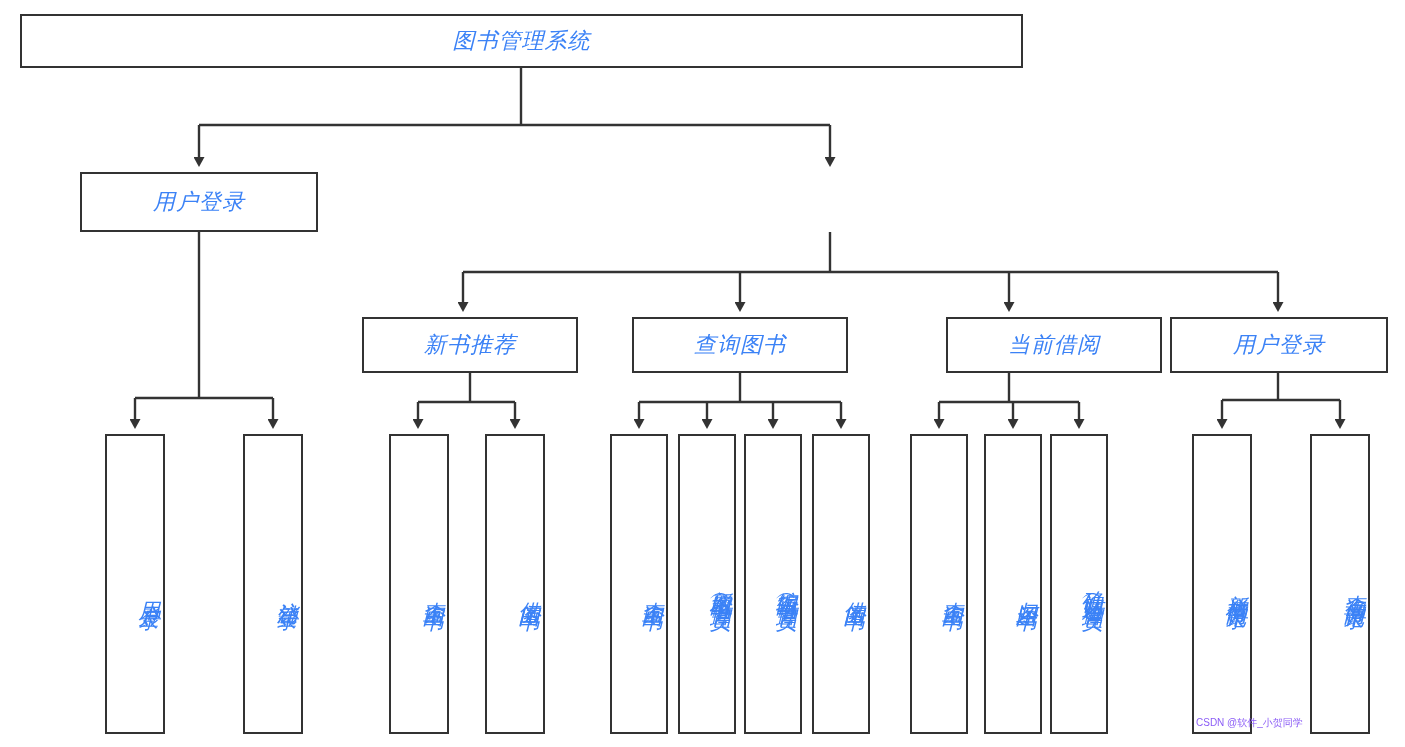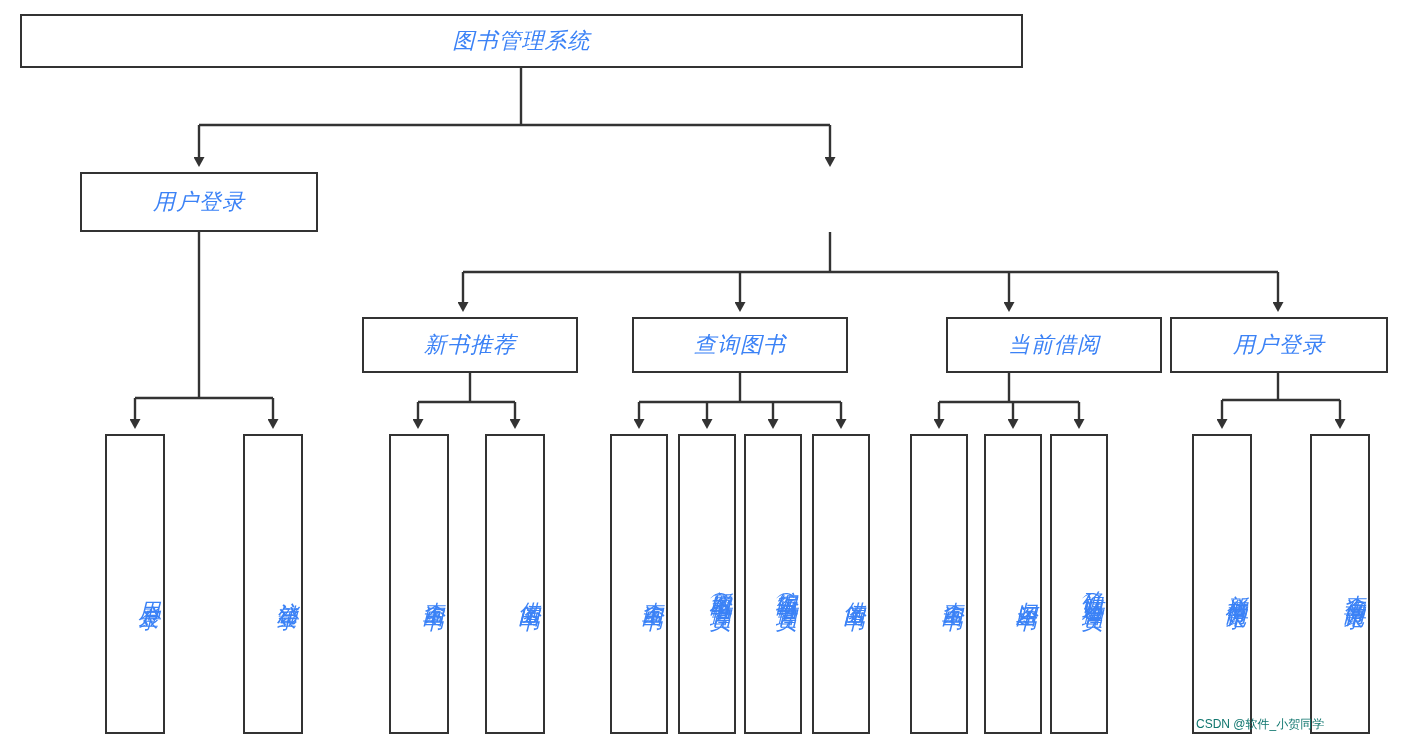--- a/index.html
+++ b/index.html
@@ -49,22 +49,22 @@
     align-items: flex-start;
     padding-top: 14px;
   }
   .node.vert.tall-text {
     padding-top: 6px;
   }
   .watermark {
     position: absolute;
     left: 1196px;
     top: 716px;
-    font-size: 12px;
-    color: #0f766e;
+    font-size: 10px;
+    color: #8b5cf6;
     white-space: nowrap;
     z-index: 3;
   }
 </style>
 </head>
 <body>
 
 <div id="canvas">
 
   <svg id="wires" viewBox="0 0 1405 747" width="1405" height="747">

